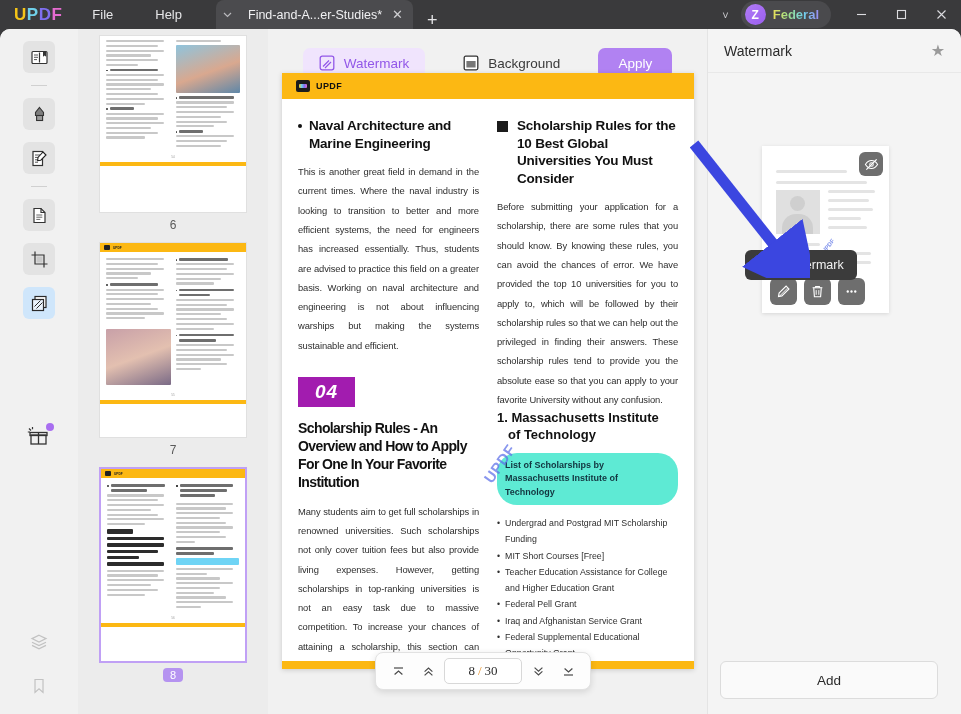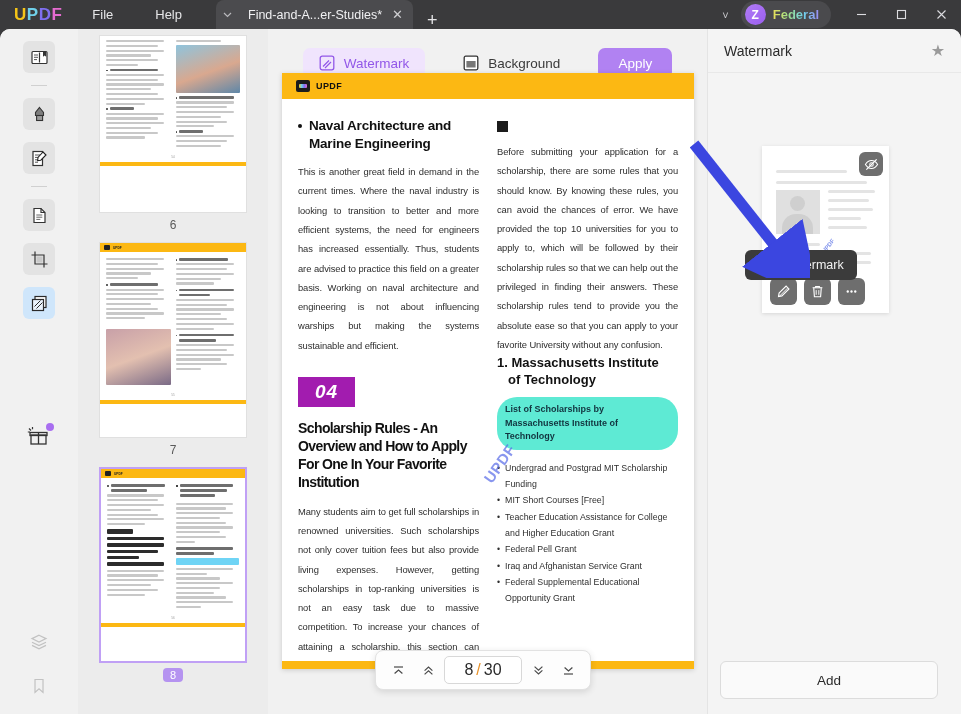--- a/index.html
+++ b/index.html
@@ -202,21 +202,21 @@
     background: #fdfdfd; border: 1px solid #e2e2e2; border-radius: 8px;
     box-shadow: 0 2px 7px rgba(0,0,0,.12);
     display: flex; align-items: center; gap: 2px; padding: 5px 8px;
   }
   .nav-ic {
     width: 28px; height: 26px; display: flex; align-items: center; justify-content: center;
     cursor: pointer; border-radius: 4px; color: #4a4a4a;
   }
   .pagebox {
     border: 1px solid #d8d8d8; border-radius: 5px; background: #fff;
-    font-size: 16px; color: #2a2a2a; padding: 4px 16px; min-width: 78px; text-align: center;
+    font-size: 13px; color: #2a2a2a; padding: 4px 16px; min-width: 78px; text-align: center; font-family: Liberation Serif, serif;
   }
   .pagebox .sl { color: #e8922a; margin: 0 3px; }
 
   
   .rpanel {
     position: absolute; right: 0; top: 0; width: 254px; height: 685px;
     background: #f4f4f4; border-left: 1px solid #e4e4e4;
   }
   .rp-head {
     height: 44px; display: flex; align-items: center; justify-content: space-between;
@@ -663,20 +663,21 @@
             <div class="p">This is another great field in demand in the current times. Where the naval industry is looking to transition to better and more efficient systems, the need for engineers has increased essentially. Thus, students are advised to practice this field on a greater basis. Working on naval architecture and engineering is not about influencing warships but making the systems sustainable and efficient.</div>
 
             <div class="numbox">04</div>
             <div class="bigtitle">Scholarship Rules - An Overview and How to Apply For One In Your Favorite Institution</div>
             <div class="p">Many students aim to get full scholarships in renowned universities. Such scholarships not only cover tuition fees but also provide living expenses. However, getting scholarships in top-ranking universities is not an easy task due to massive competition. To increase your chances of attaining a scholarship, this section can provide you with helpful tips.</div>
           </div>
 
           <div class="col">
             <div class="sq-h">
               <span class="sq"></span>
+              <div class="h2">Scholarship Rules for the 10 Best Global Universities You Must Consider</div>
             </div>
             <div class="p">Before submitting your application for a scholarship, there are some rules that you should know. By knowing these rules, you can avoid the chances of error. We have provided the top 10 universities for you to apply to, which will be followed by their scholarship rules so that we can help out the privileged in finding their answers. These scholarship rules tend to provide you the absolute ease so that you can apply to your favorite University without any confusion.</div>
 
             <div class="h3num">
               <span>1. Massachusetts Institute</span>
               <span class="ind">of Technology</span>
             </div>
 
             <div class="hlbox">List of Scholarships by Massachusetts Institute of Technology</div>
 

